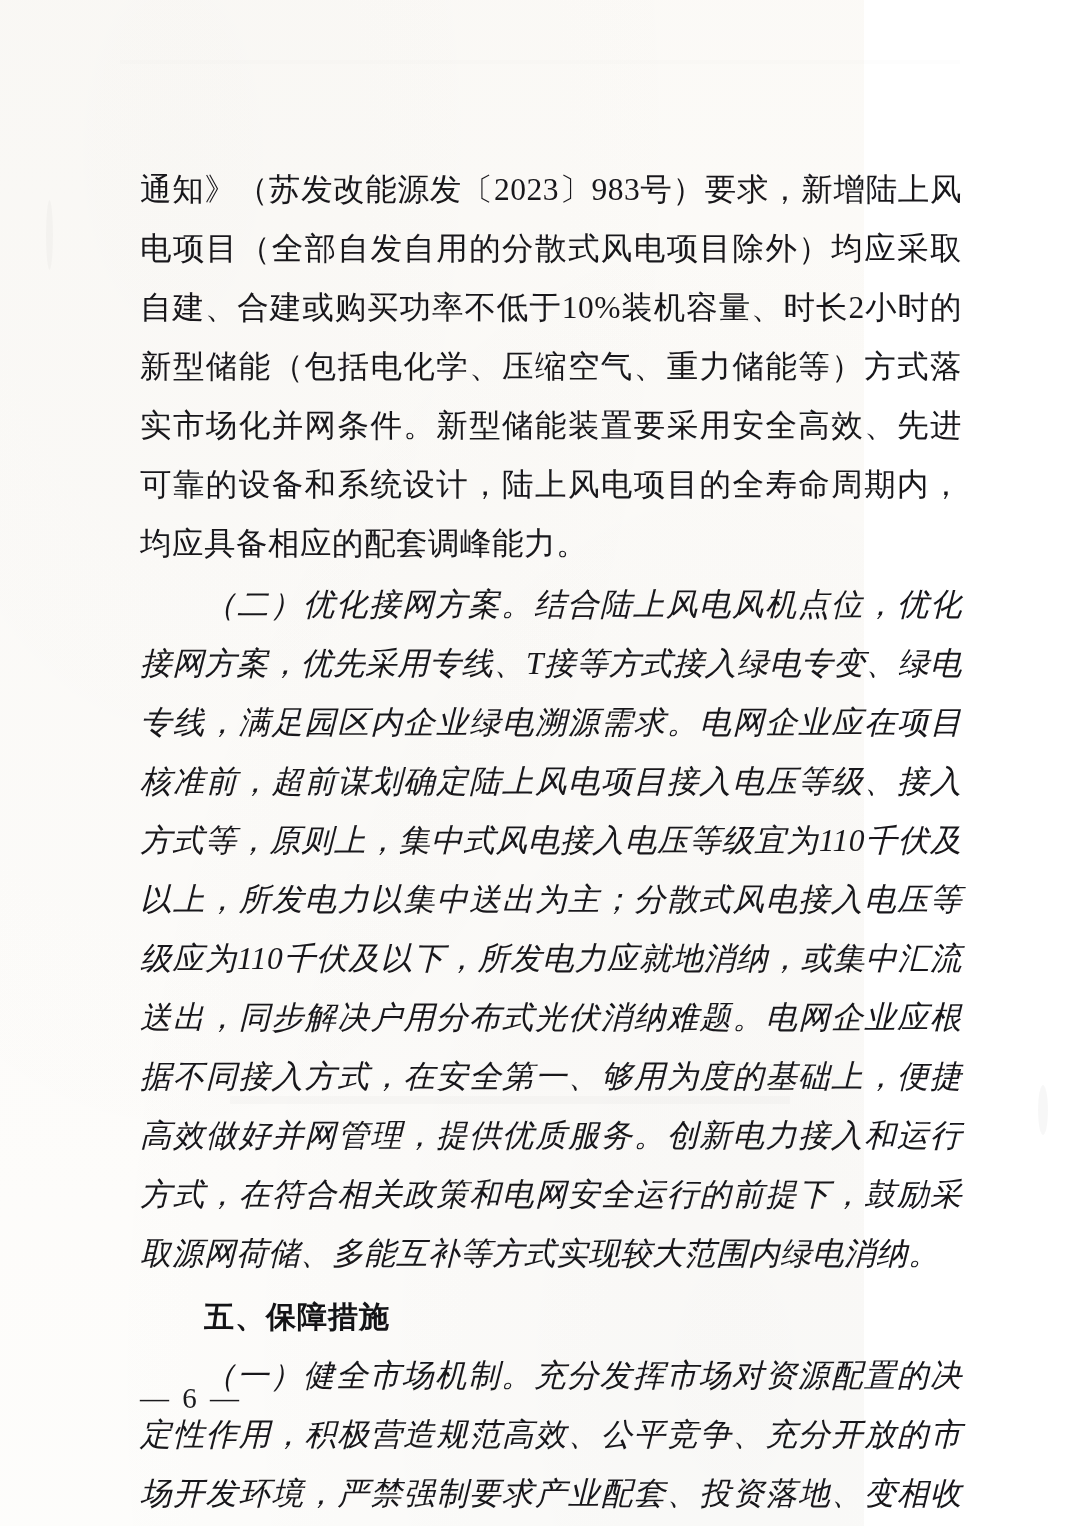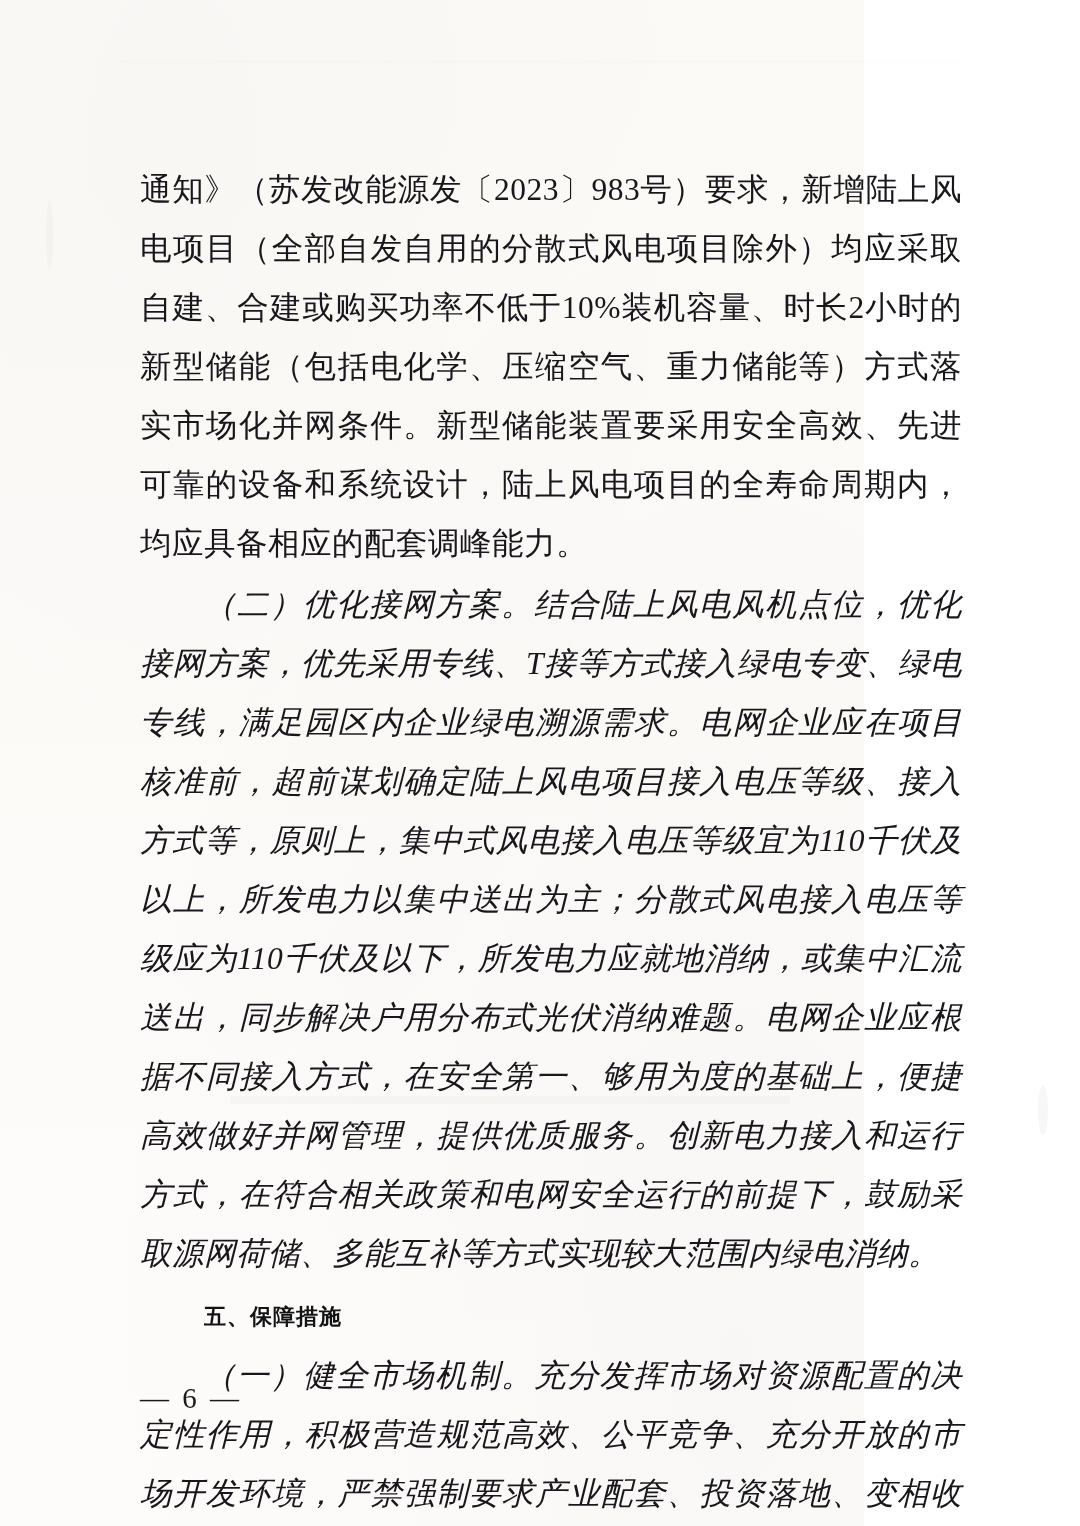--- a/index.html
+++ b/index.html
@@ -46,21 +46,21 @@
     text-align: justify;
     text-justify: inter-character;
     font-family: "Liberation Serif", "DejaVu Serif", serif;
   }
   p.indent {
     text-indent: 64px;
     font-style: italic;
   }
   h2.section {
     margin: 4px 0 0 0;
-    font-size: 22px;
+    font-size: 30px;
     line-height: 59px;
     font-weight: bold;
     text-indent: 64px;
     color: #131316;
     letter-spacing: 1px;
     font-family: "DejaVu Sans", "Liberation Sans", sans-serif;
   }
   .page-number {
     position: absolute;
     left: 140px;

